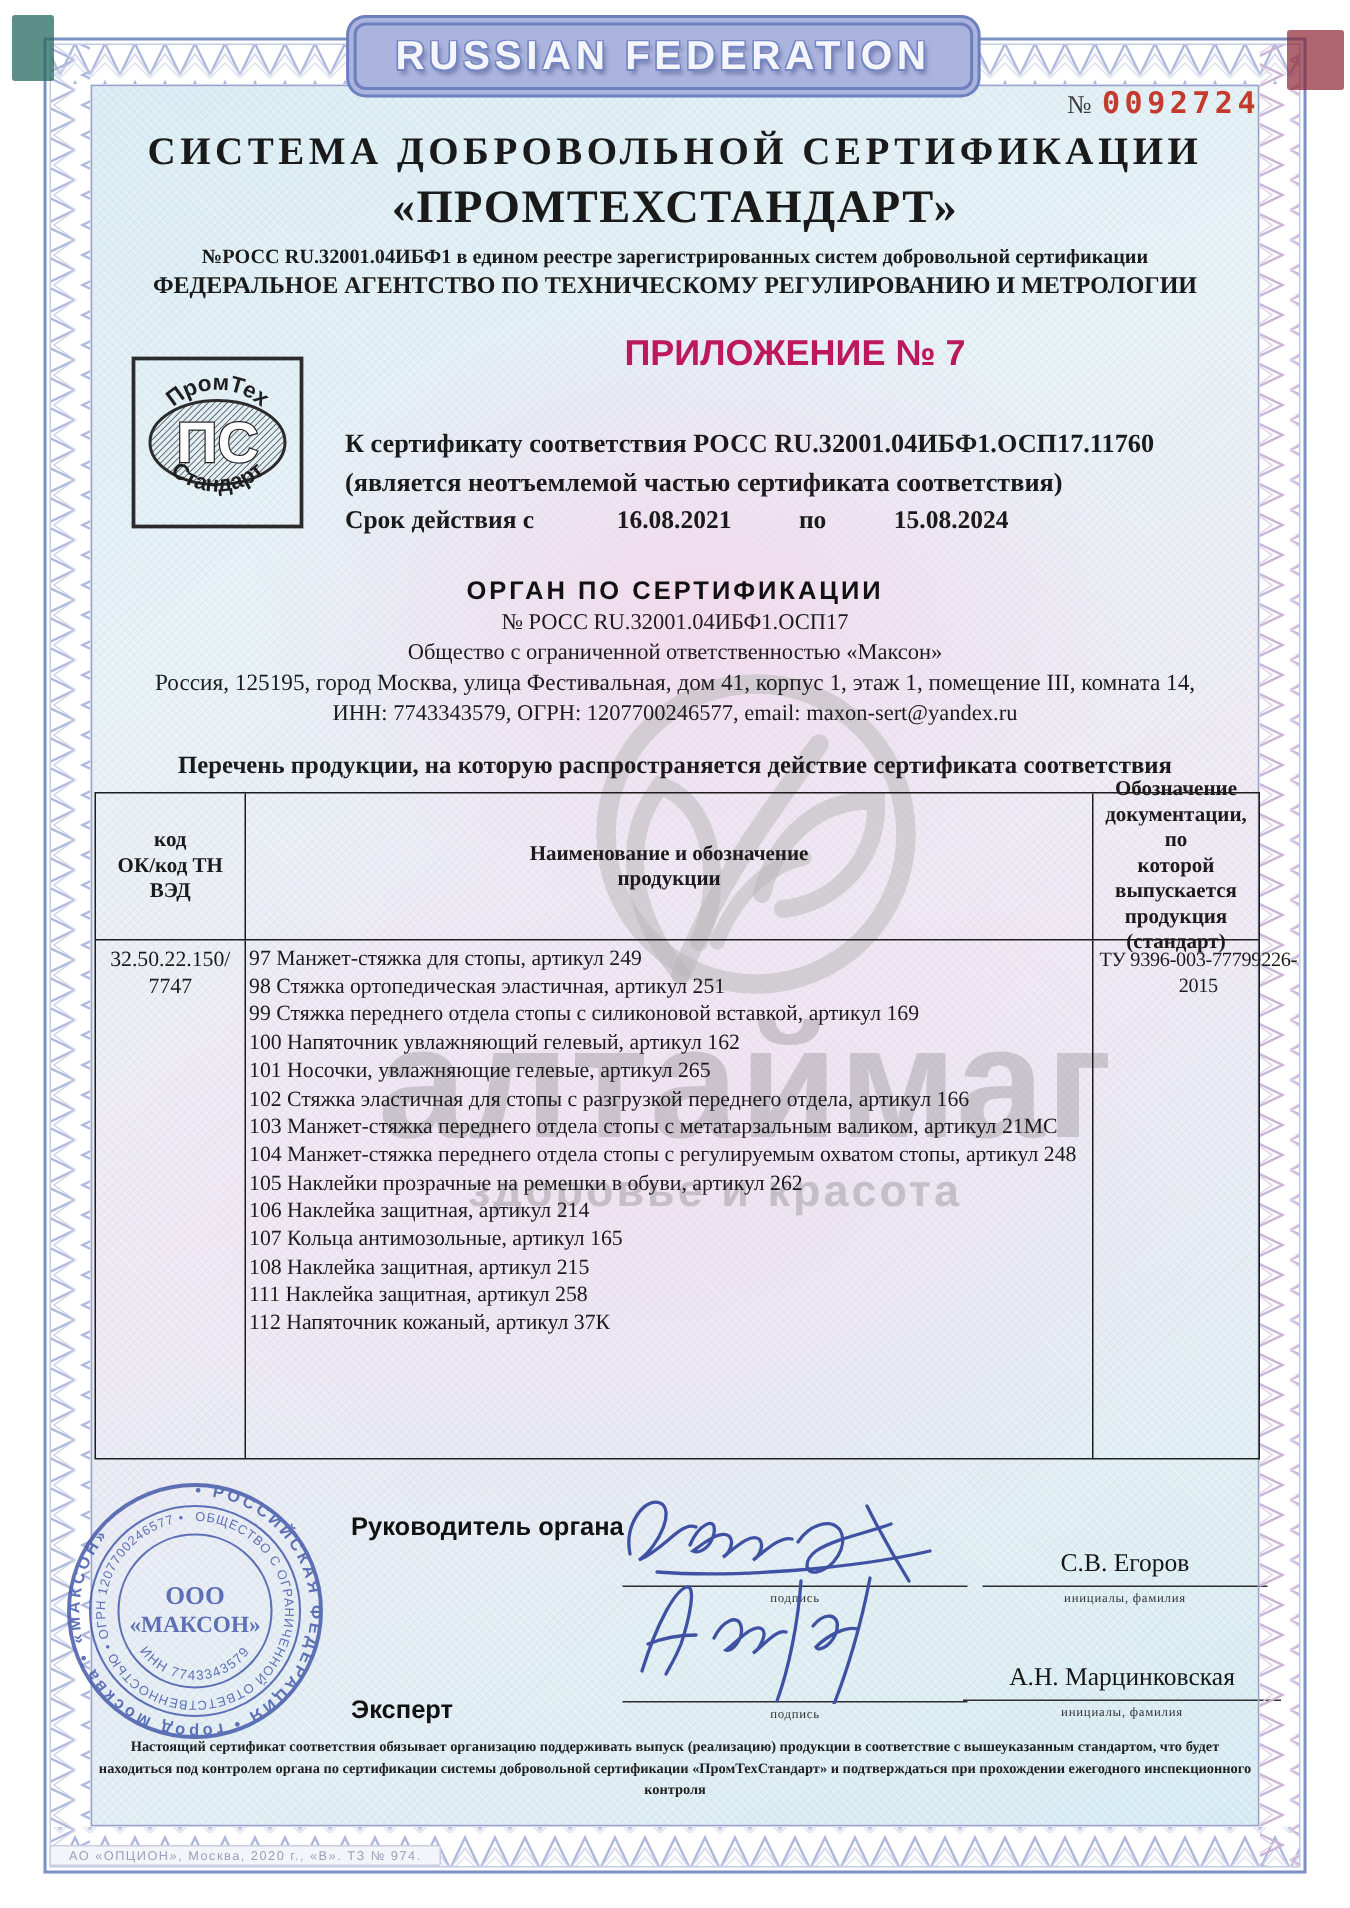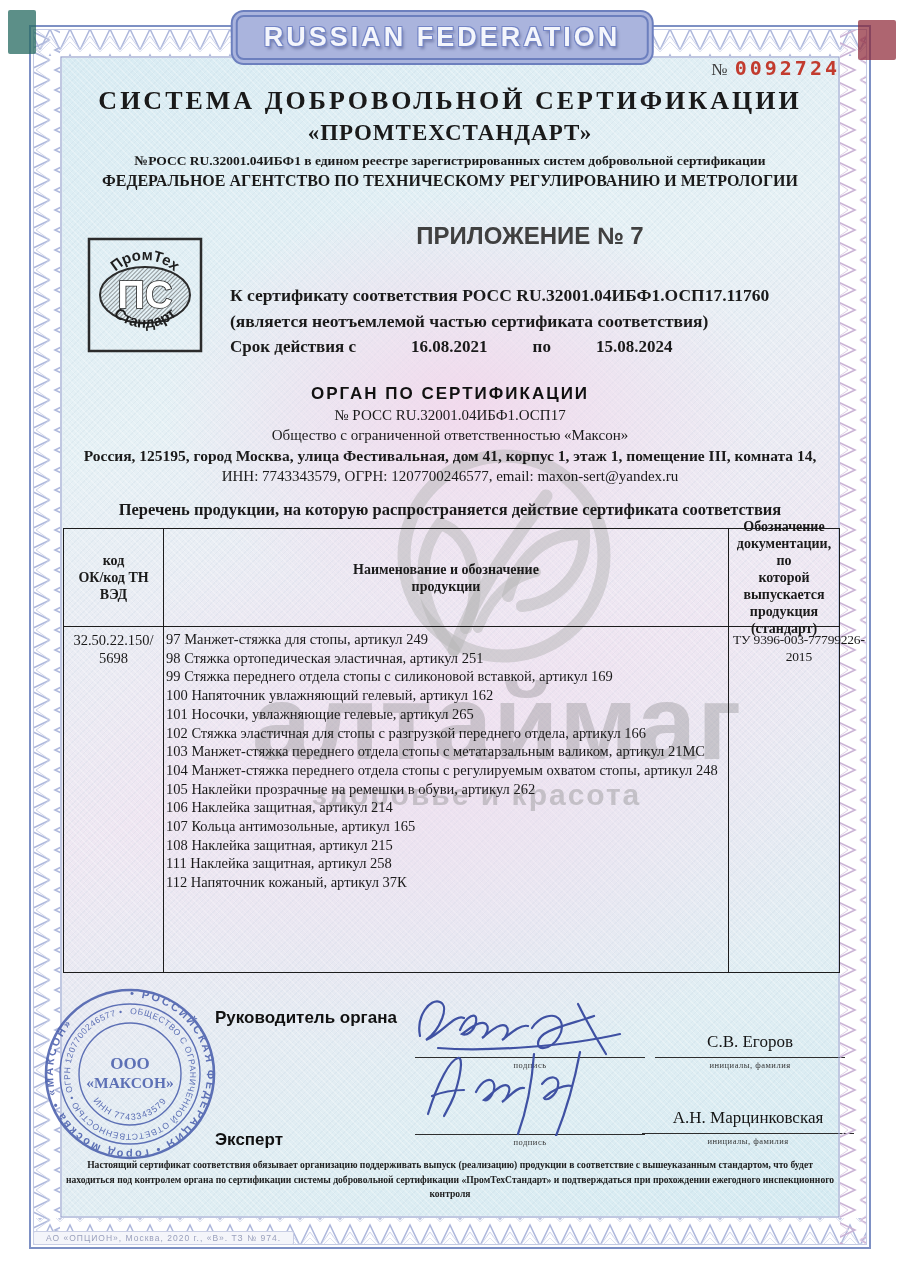--- a/index.html
+++ b/index.html
@@ -29,34 +29,34 @@
     padding:5px 26px;font-family:"Liberation Sans",sans-serif;font-weight:bold;font-size:27px;
     letter-spacing:3px;color:#f4f6fc;white-space:nowrap;
     text-shadow:1px 1px 0 #7586c6,-1px -1px 0 #7586c6,1px -1px 0 #7586c6,-1px 1px 0 #7586c6,2px 3px 3px rgba(50,60,110,.45);}
 
   .serial{position:absolute;right:60px;top:56px;display:flex;align-items:baseline;gap:7px;}
   .serial .pfx{font-size:17px;color:#3c3c3c;}
   .serial .num{font-family:"DejaVu Sans Mono",monospace;font-size:20px;font-weight:bold;color:#c23b2e;letter-spacing:3px;}
 
   .head-block{position:absolute;left:62px;top:86px;width:776px;text-align:center;}
   .h-sys{font-weight:bold;font-size:26px;letter-spacing:3px;}
-  .h-name{font-weight:bold;font-size:23px;letter-spacing:1px;margin-top:4px;}
+  .h-name{font-weight:bold;font-size:31px;letter-spacing:1px;margin-top:4px;}
   .h-reg{font-weight:bold;font-size:13.5px;margin-top:7px;}
   .h-agency{font-weight:bold;font-size:16px;margin-top:3px;}
 
   .annex-title{position:absolute;left:230px;top:222px;width:600px;text-align:center;
-    font-family:"Liberation Sans",sans-serif;font-weight:bold;font-size:24px;color:#404040;}
+    font-family:"Liberation Sans",sans-serif;font-weight:bold;font-size:24px;color:#be185d;}
   .cert-ref{position:absolute;left:230px;top:282px;width:620px;font-size:17.5px;font-weight:600;line-height:26px;}
   .validity{position:absolute;left:230px;top:337px;font-size:17px;font-weight:bold;display:flex;align-items:baseline;}
   .validity .gap1{margin-left:55px;} .validity .gap2{margin-left:45px;}
 
   .authority{position:absolute;left:62px;top:384px;width:776px;text-align:center;}
   .a-head{font-family:"Liberation Sans",sans-serif;font-weight:bold;font-size:17px;letter-spacing:2px;color:#111;}
   .a-line{font-size:15px;margin-top:3px;}
-  .a-addr{font-size:15.5px;margin-top:3px;font-weight:bold;}
+  .a-addr{font-size:15.5px;margin-top:3px;}
 
   .caption{position:absolute;left:62px;top:500px;width:776px;text-align:center;font-weight:bold;font-size:16.5px;}
 
   
   .ptable{position:absolute;left:63px;top:528px;width:775px;border:1.6px solid #1c1c1c;
     display:grid;grid-template-columns:100px 1fr 110px;background:transparent;}
   .ptable .cell{border-right:1.4px solid #1c1c1c;}
   .ptable .cell:nth-child(3n){border-right:none;justify-content:flex-end;}
   .ptable .hcell{border-bottom:1.4px solid #1c1c1c;height:97px;display:flex;align-items:center;justify-content:center;
     font-weight:bold;font-size:14px;text-align:center;line-height:17px;}
@@ -68,21 +68,21 @@
   .doc-cell .hdr-fit{letter-spacing:-0.2px;}
 
   
   .wm{position:absolute;z-index:1;}
   .wm-brand{left:252px;top:662px;font-family:"Liberation Sans",sans-serif;font-weight:bold;
     font-size:106px;letter-spacing:1px;color:rgba(132,132,132,.34);}
   .wm-tag{left:312px;top:778px;font-family:"Liberation Sans",sans-serif;font-weight:bold;
     font-size:30px;letter-spacing:2px;color:rgba(140,140,140,.42);}
 
   
-  .sig-label{position:absolute;font-family:"Liberation Sans",sans-serif;font-weight:bold;font-size:17px;color:#111;}
+  .sig-label{position:absolute;font-family:"Liberation Sans",sans-serif;font-weight:bold;font-size:17px;color:#111;margin-left:19px;}
   .rule{position:absolute;border-top:1.3px solid #2e2e2e;}
   .sub{position:absolute;font-size:8.5px;color:#333;text-align:center;letter-spacing:.5px;}
   .sig-name{position:absolute;text-align:center;font-size:17px;color:#151515;}
   .ink{position:absolute;}
 
   .legal{position:absolute;left:65px;top:1158px;width:770px;text-align:center;
     font-weight:bold;font-size:9.6px;line-height:14.5px;color:#202020;}
 
   .print-note{position:absolute;left:0;top:1227px;width:100%;z-index:4;margin-left:33px;}
   .print-note span{display:inline-block;background:#f4f5fa;border:1px solid #c9cee4;border-radius:2px;
@@ -202,21 +202,21 @@
     </div>
     <div class="cell hcell">
       <div class="hdr-fit">Обозначение
 документации, по
 которой выпускается
 продукция
 (стандарт)</div>
     </div>
     <div class="cell bcell code-cell">
       <div>32.50.22.150/</div>
-      <div>5698</div>
+      <div>7747</div>
     </div>
     <div class="cell bcell products-list">
         <div>97 Манжет-стяжка для стопы, артикул 249</div>
         <div>98 Стяжка ортопедическая эластичная, артикул 251</div>
         <div>99 Стяжка переднего отдела стопы с силиконовой вставкой, артикул 169</div>
         <div>100 Напяточник увлажняющий гелевый, артикул 162</div>
         <div>101 Носочки, увлажняющие гелевые, артикул 265</div>
         <div>102 Стяжка эластичная для стопы с разгрузкой переднего отдела, артикул 166</div>
         <div>103 Манжет-стяжка переднего отдела стопы с метатарзальным валиком, артикул 21МС</div>
         <div>104 Манжет-стяжка переднего отдела стопы с регулируемым охватом стопы, артикул 248</div>

